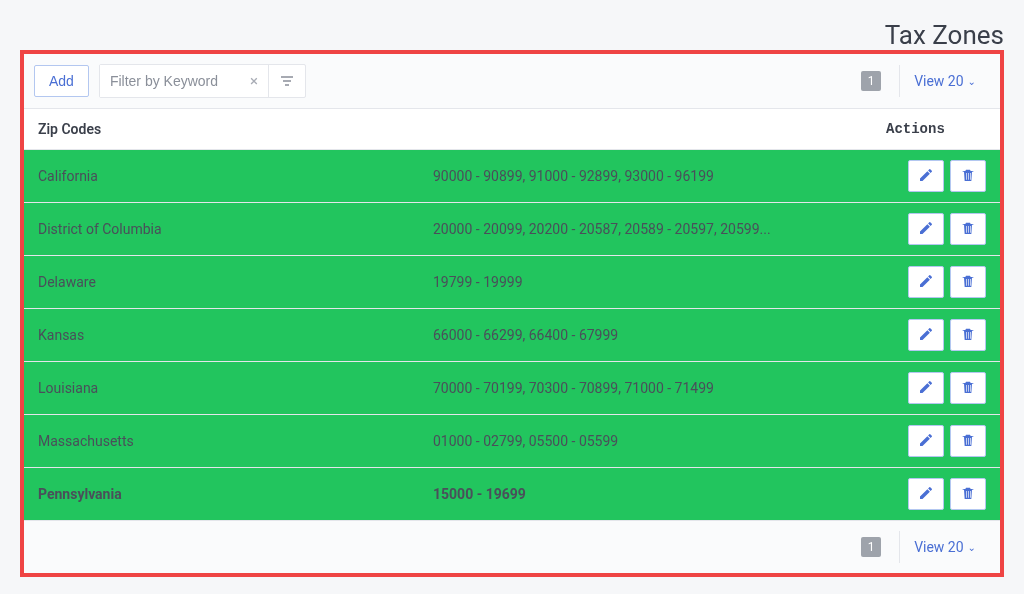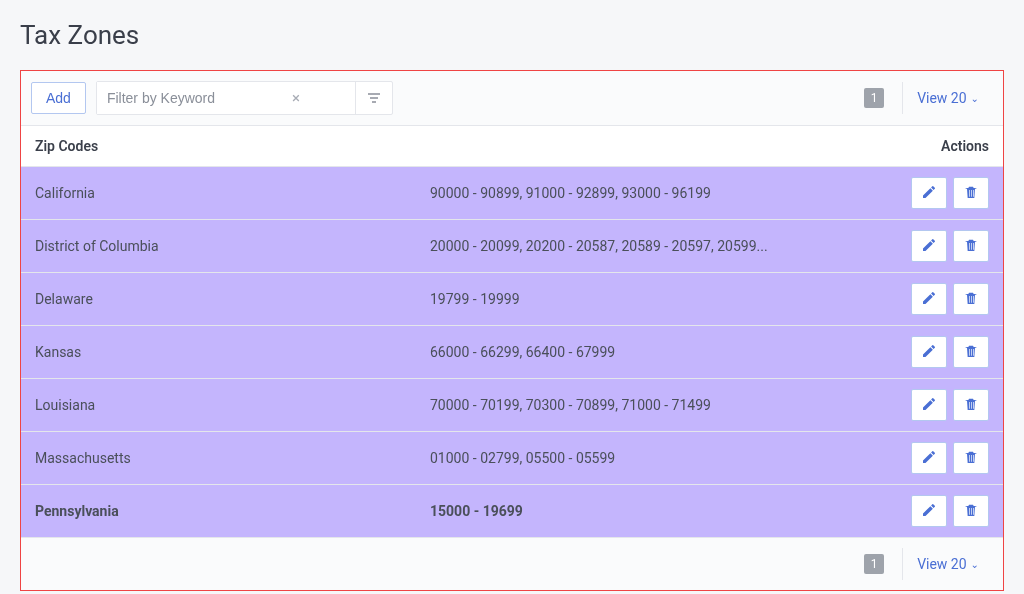--- a/index.html
+++ b/index.html
@@ -13,25 +13,25 @@
       color: #3a3f4a;
       font-size: 14px;
     }
     .page {
       padding: 20px;
     }
     .page-title {
       font-size: 26px;
       font-weight: 400;
       color: #3a3f4a;
-      margin-bottom: 20px;
+      text-align: right;
     }
     .panel {
-      background: #c4b5fd;
-      border: 1px solid #ef4444;
+      background: #22c55e;
+      border: 4px solid #ef4444;
     }
     .toolbar {
       display: flex;
       align-items: center;
       padding: 10px;
       border-bottom: 1px solid #e4e6eb;
       gap: 10px;
       background: #fafbfc;
     }
     .btn-add {
@@ -42,21 +42,20 @@
       font-size: 14px;
       cursor: pointer;
       border-radius: 2px;
     }
     .filter-group {
       display: flex;
       align-items: center;
       border: 1px solid #e4e6eb;
       background: #fff;
       border-radius: 2px;
-      gap: 45px;
     }
     .filter-input {
       border: none;
       padding: 8px 10px;
       font-size: 14px;
       width: 140px;
       outline: none;
       color: #3a3f4a;
     }
     .filter-input::placeholder {
@@ -117,21 +116,22 @@
       background: #fff;
     }
     .col-name {
       flex: 0 0 395px;
     }
     .col-zip {
       flex: 1;
     }
     .col-actions {
       flex: 0 0 100px;
-      text-align: right;
+      text-align: left;
+      font-family: Liberation Mono, monospace;
     }
     .data-row {
       display: flex;
       align-items: center;
       padding: 10px 14px;
       border-bottom: 1px solid #e4e6eb;
       color: #4a4f5a;
       min-height: 52px;
     }
     .data-row:last-of-type {

